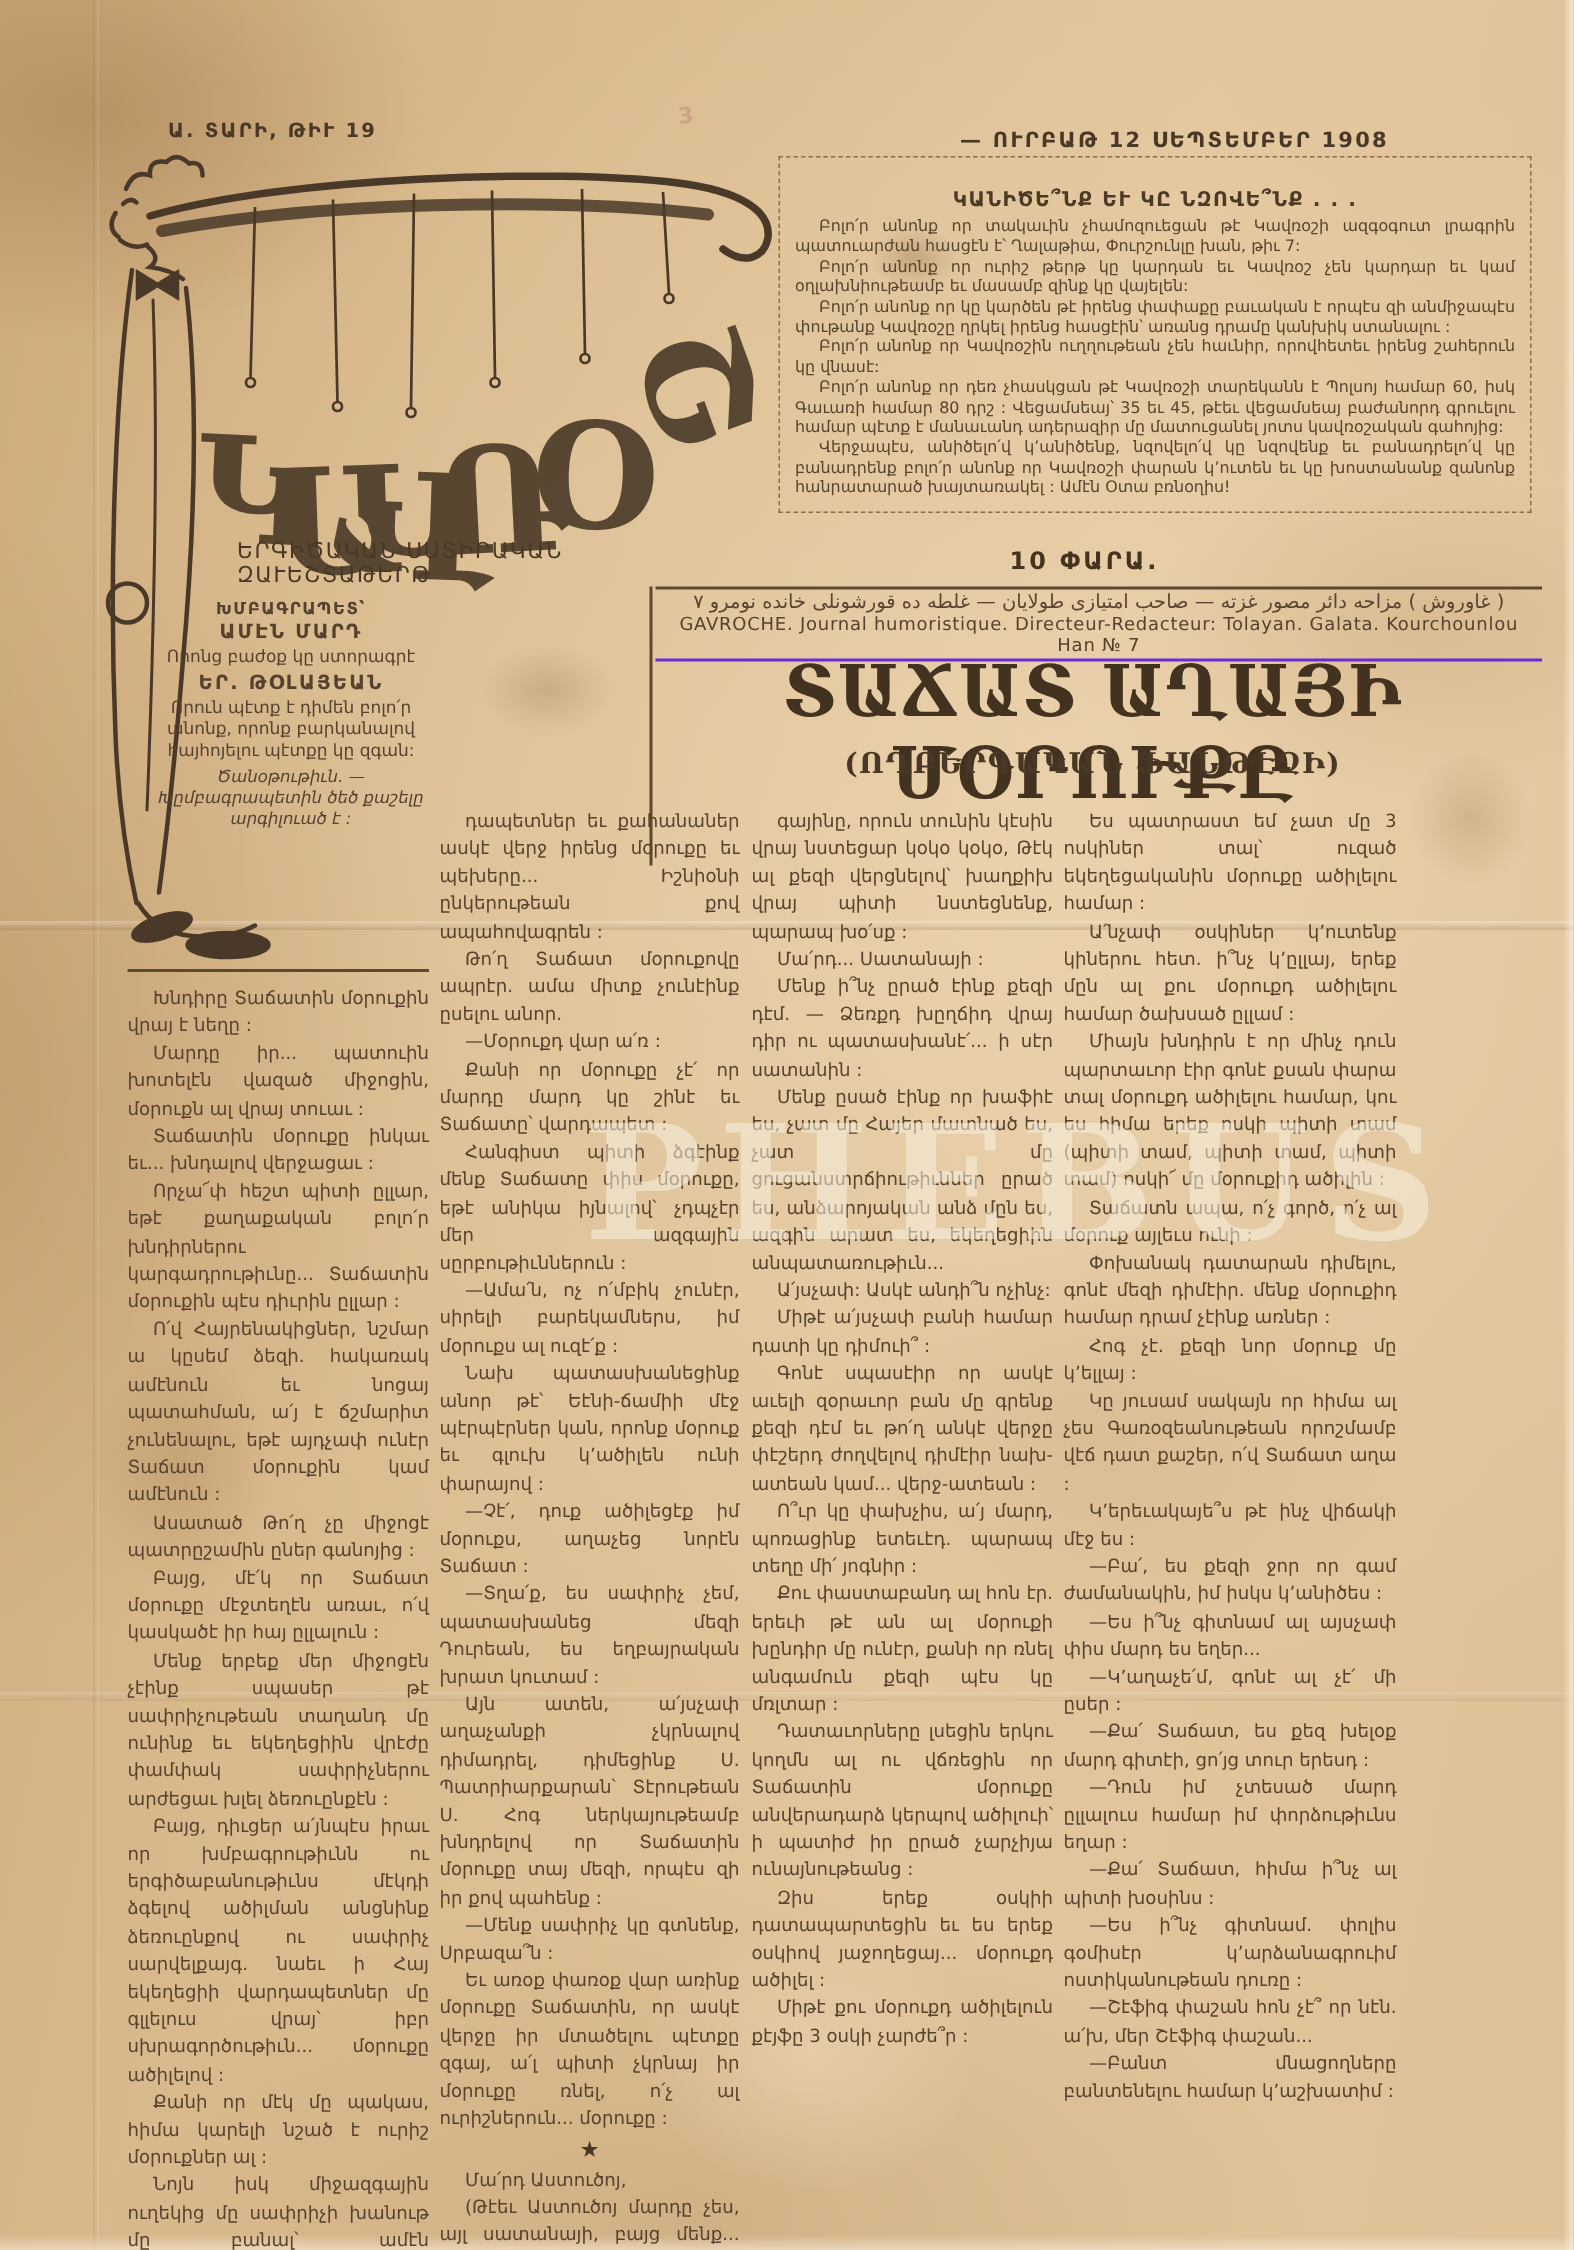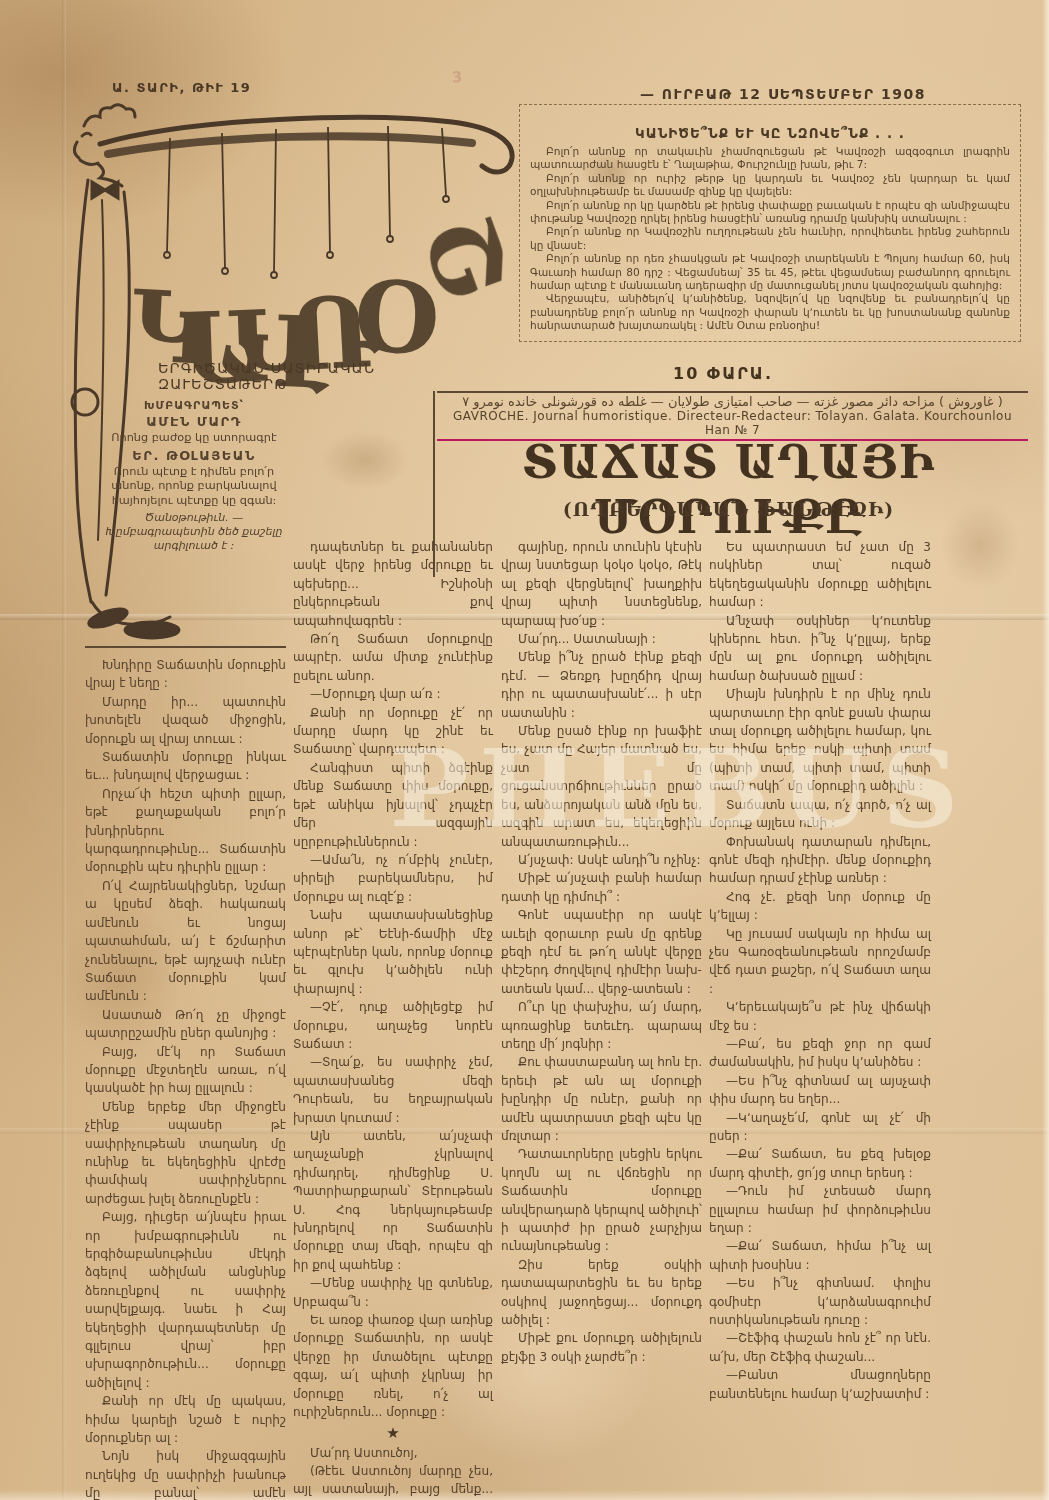--- a/index.html
+++ b/index.html
@@ -32,21 +32,21 @@
   .notice{left:519px;top:104px;width:480px;padding:18px 10px 8px 10px;
     border:1px dashed #86targ;border:1px dashed #8a7048;background:rgba(230,205,165,.12);}
   .notice-title{text-align:center;font-weight:bold;font-size:13.5px;letter-spacing:1px;color:#4c3a26;margin:2px 0 4px 0;}
   .notice .para{font-size:10.6px;line-height:13.4px;text-align:justify;text-indent:16px;color:#57442e;margin:0;}
 
   .masthead-svg{left:70px;top:100px;}
 
   .journal-subtitle{left:158px;top:360px;width:336px;text-align:left;font-weight:normal;font-size:14.5px;letter-spacing:1px;color:#4a3826;}
   .price{left:618px;top:364px;width:210px;text-align:center;font-weight:bold;font-size:16px;letter-spacing:2px;color:#44331f;}
 
-  .impressum{left:437px;top:391px;width:583px;border-top:2px solid #5d4831;border-bottom:2px solid #be185d;padding:1px 4px 2px 4px;}
+  .impressum{left:437px;top:391px;width:583px;border-top:2px solid #5d4831;border-bottom:2px solid #6d28d9;padding:1px 4px 2px 4px;}
   .ottoman{direction:rtl;text-align:center;font-size:13px;line-height:15px;color:#5a4630;}
   .french{text-align:center;font-size:12px;line-height:14px;color:#55422c;letter-spacing:.5px;}
   .vdivider{left:433px;top:391px;width:2px;height:186px;background:#5d4831;}
 
   .editor{left:100px;top:398px;width:188px;text-align:center;color:#55422e;}
   .editor .caps-small{font-size:11px;font-weight:bold;letter-spacing:1px;margin-top:1px;}
   .editor .caps-big{font-size:13px;font-weight:bold;letter-spacing:1.5px;margin:2px 0;}
   .editor .plain{font-size:11.3px;line-height:14.5px;}
   .editor .note-italic{font-size:11px;line-height:14px;font-style:italic;margin-top:3px;}
 
@@ -193,21 +193,21 @@
   </div>
 <div class="col col3">
     <div class="para">գայինը, որուն տունին կէսին վրայ նստեցար կօկօ կօկօ, Թէկ ալ քեզի վերցնելով՝ խաղքիխ վրայ պիտի նստեցնենք, պարապ խօ՛սք :</div>
     <div class="para">Մա՛րդ... Սատանայի :</div>
     <div class="para">Մենք ի՞նչ ըրած էինք քեզի դէմ. — Ձեռքդ խըղճիդ վրայ դիր ու պատասխանէ՛... ի սէր սատանին :</div>
     <div class="para">Մենք ըսած էինք որ խաֆիէ ես, չատ մը Հայեր մատնած ես, չատ մը ցուցանստրճիութիւններ ըրած ես, անձարոյական անձ մըն ես, ազգին արատ ես, եկեղեցիին անպատառութիւն...</div>
     <div class="para">Ա՛յսչափ: Ասկէ անդի՞ն ոչինչ:</div>
     <div class="para">Միթէ ա՛յսչափ բանի համար դատի կը դիմուի՞ :</div>
     <div class="para">Գոնէ սպասէիր որ ասկէ աւելի զօրաւոր բան մը գրենք քեզի դէմ եւ թո՛ղ անկէ վերջը փէշերդ ժողվելով դիմէիր նախ-ատեան կամ... վերջ-ատեան :</div>
     <div class="para">Ո՞ւր կը փախչիս, ա՛յ մարդ, պոռացինք ետեւէդ. պարապ տեղը մի՛ յոգնիր :</div>
-    <div class="para">Քու փաստաբանդ ալ հոն էր. երեւի թէ ան ալ մօրուքի խընդիր մը ունէր, քանի որ ամէն պատրաստ քեզի պէս կը մռլտար :</div>
+    <div class="para">Քու փաստաբանդ ալ հոն էր. երեւի թէ ան ալ մօրուքի խընդիր մը ունէր, քանի որ ռնել անգամուն քեզի պէս կը մռլտար :</div>
     <div class="para">Դատաւորները լսեցին երկու կողմն ալ ու վճռեցին որ Տաճատին մօրուքը անվերադարձ կերպով ածիլուի՝ ի պատիժ իր ըրած չարչիյա ունայնութեանց :</div>
     <div class="para">Զիս երեք օսկիի դատապարտեցին եւ ես երեք օսկիով յաջողեցայ... մօրուքդ ածիլել :</div>
     <div class="para">Միթէ քու մօրուքդ ածիլելուն քէյֆը 3 օսկի չարժե՞ր :</div>
   </div>
 <div class="col col4">
     <div class="para">Ես պատրաստ եմ չատ մը 3 ոսկիներ տալ՝ ուզած եկեղեցականին մօրուքը ածիլելու համար :</div>
     <div class="para">Ա՛նչափ օսկիներ կ՚ուտենք կիներու հետ. ի՞նչ կ՚ըլլայ, երեք մըն ալ քու մօրուքդ ածիլելու համար ծախսած ըլլամ :</div>
     <div class="para">Միայն խնդիրն է որ մինչ դուն պարտաւոր էիր գոնէ քսան փարա տալ մօրուքդ ածիլելու համար, կու ես հիմա երեք ոսկի պիտի տամ (պիտի տամ, պիտի տամ, պիտի տամ) ոսկի՜ մը մօրուքիդ ածիլին :</div>
     <div class="para">Տաճատն ապա, ո՛չ գործ, ո՛չ ալ մօրուք այլեւս ունի :</div>
     <div class="para">Փոխանակ դատարան դիմելու, գոնէ մեզի դիմէիր. մենք մօրուքիդ համար դրամ չէինք առներ :</div>

